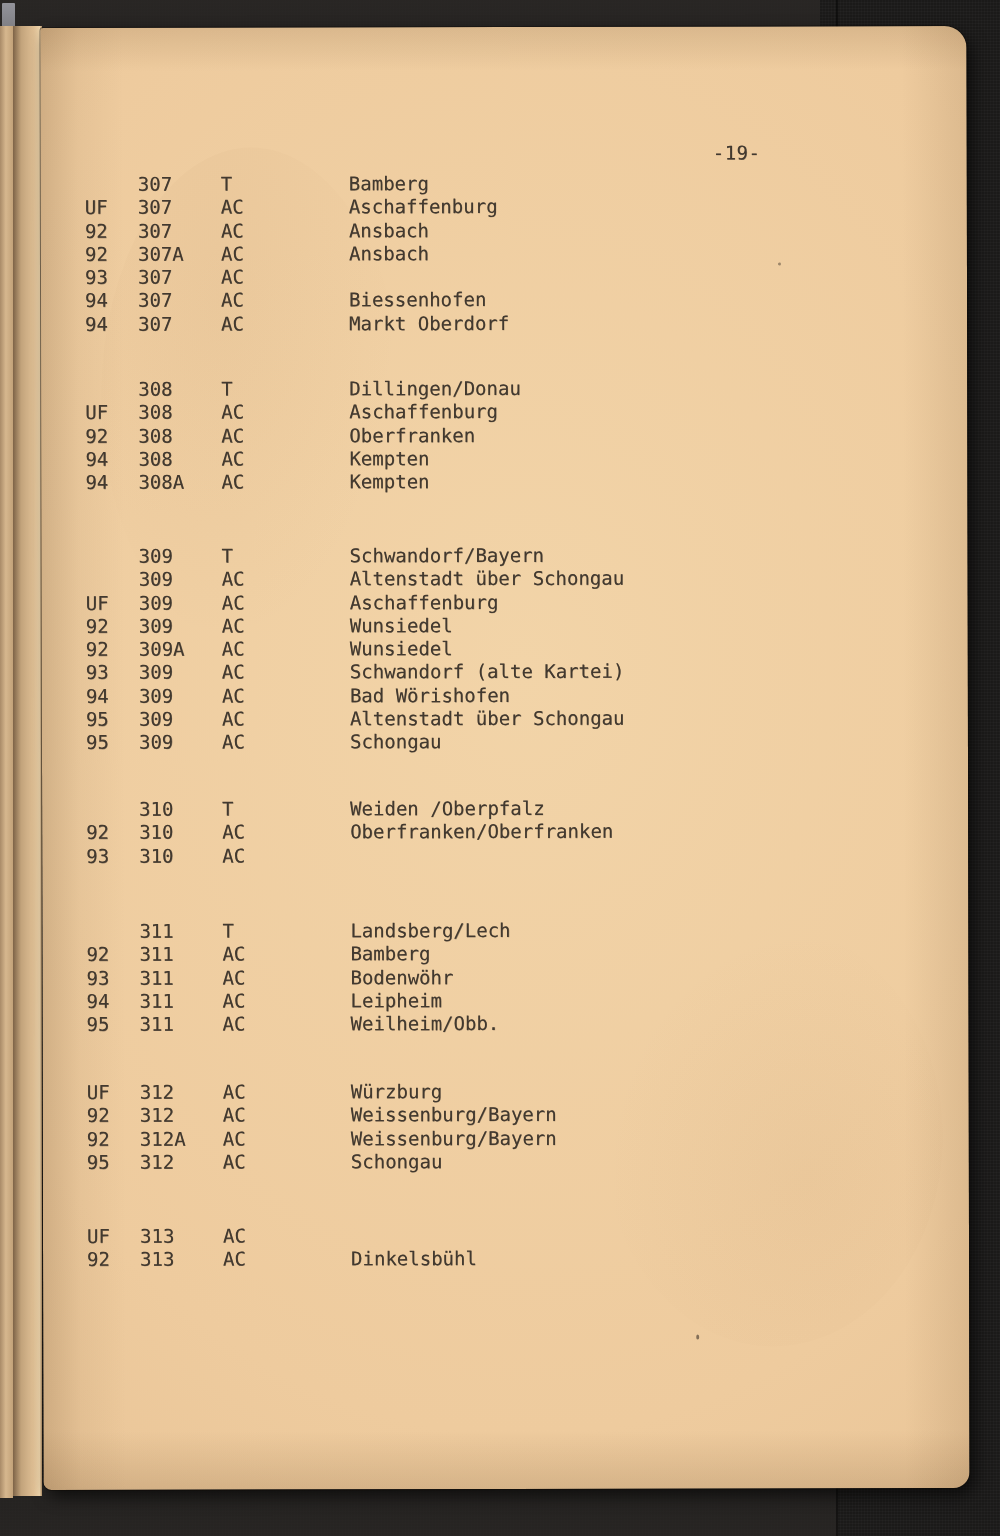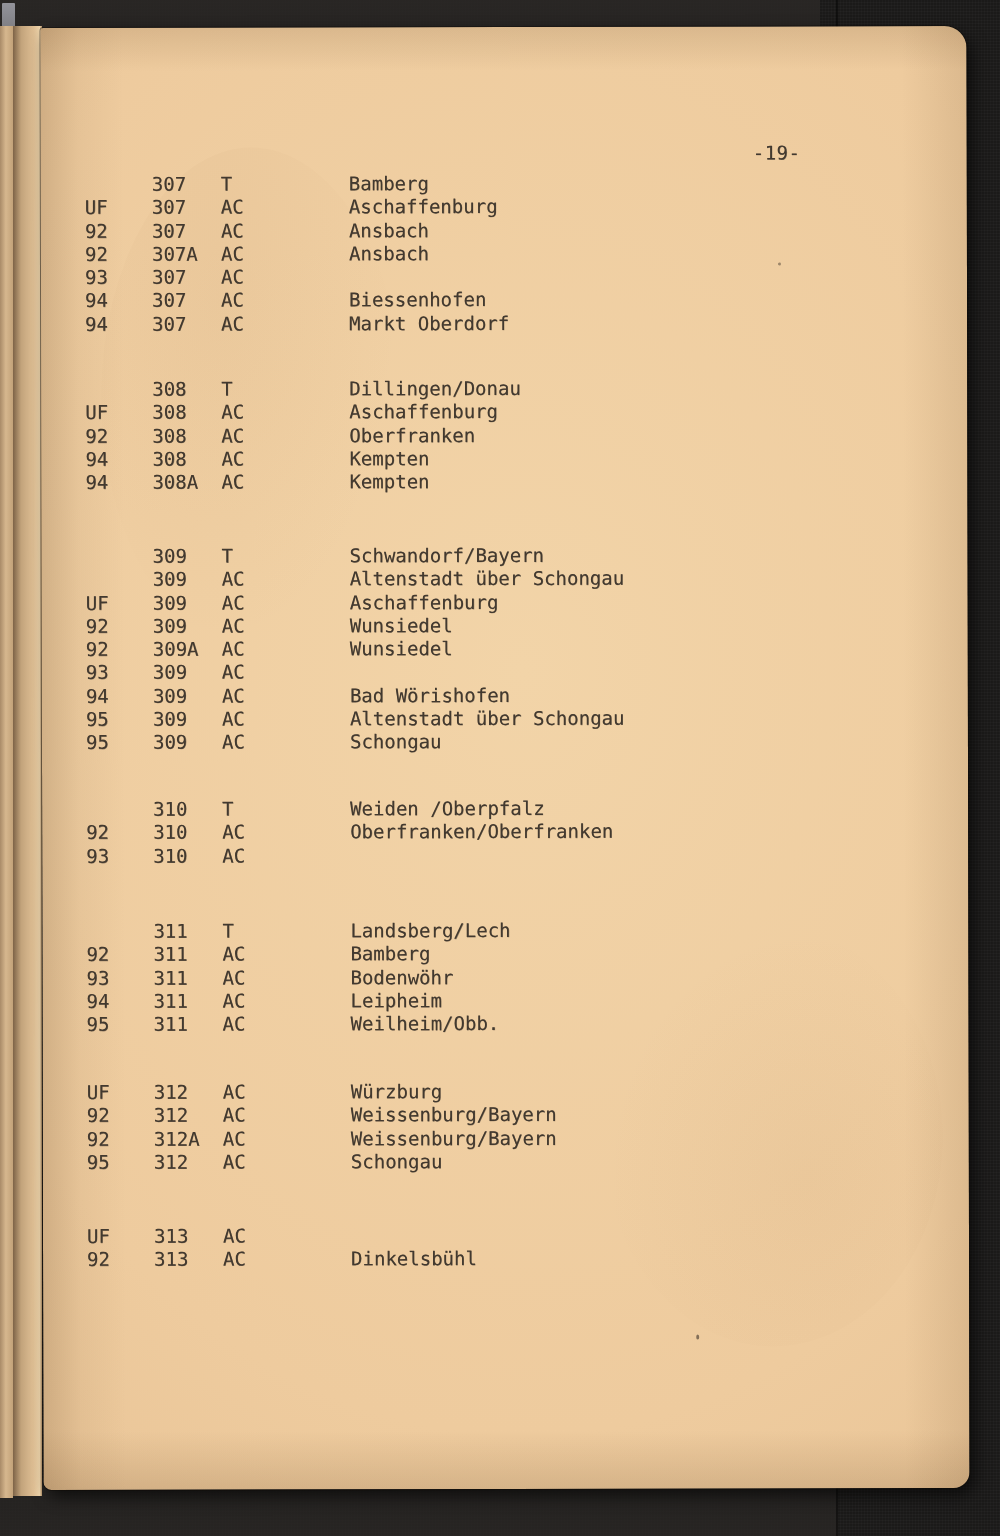--- a/index.html
+++ b/index.html
@@ -31,30 +31,30 @@
       linear-gradient(90deg, rgba(92,62,30,0.20), rgba(92,62,30,0.06) 4%, rgba(92,62,30,0) 9%, rgba(92,62,30,0) 93%, rgba(92,62,30,0.12)),
       linear-gradient(180deg, rgba(92,62,30,0.14), rgba(92,62,30,0) 3%, rgba(92,62,30,0) 96%, rgba(92,62,30,0.16)),
       radial-gradient(ellipse 120% 95% at 52% 44%, #f2d4a8 0%, #eecb9e 55%, #e3bd8f 100%);
     box-shadow: 0 0 0 1px rgba(15,10,6,0.45), 5px 7px 16px rgba(0,0,0,0.6);
   }
   .stain1{position:absolute;left:60px;top:120px;width:300px;height:500px;border-radius:50%;
     background:radial-gradient(ellipse at 40% 30%, rgba(150,105,60,0.06), transparent 70%);}
   .stain2{position:absolute;left:560px;top:900px;width:340px;height:420px;border-radius:50%;
     background:radial-gradient(ellipse at 60% 60%, rgba(150,105,60,0.05), transparent 70%);}
   .ink{color:#42392f;text-shadow:0.3px 0.3px 0.6px rgba(66,57,47,0.55);}
-  .page-number{position:absolute;left:712px;top:115px;font-size:19px;line-height:23.3px;
+  .page-number{position:absolute;left:672px;top:115px;font-size:19px;line-height:23.3px;
     letter-spacing:0.5px;}
   .doc-body{position:absolute;left:0;top:0;width:100%;height:100%;}
   .section{position:absolute;left:0;width:100%;}
   .sec-0{top:145px}.sec-1{top:350px}.sec-2{top:517px}.sec-3{top:770px}
   .sec-4{top:892px}.sec-5{top:1053px}.sec-6{top:1197px}
   .row{position:relative;height:23.3px;font-size:19px;line-height:23.3px;}
   .cell{position:absolute;top:0;white-space:pre;}
   .col-prefix{left:44px;}
-  .col-number{left:111px;text-align:right;}
+  .col-number{left:97px;text-align:right;}
   .col-type{left:180px;}
   .col-name{left:308px;}
   .speck{position:absolute;background:rgba(74,62,50,0.5);border-radius:50%;}
   .speck1{left:737px;top:236px;width:3px;height:3px;}
   .speck2{left:653px;top:1308px;width:3px;height:5px;background:rgba(74,62,50,0.65);}
 </style>
 </head>
 <body>
 
 <div>
@@ -175,20 +175,21 @@
         <div class="row">
           <span class="cell col-prefix">92</span>
           <span class="cell col-number">309A</span>
           <span class="cell col-type">AC</span>
           <span class="cell col-name">Wunsiedel</span>
         </div>
         <div class="row">
           <span class="cell col-prefix">93</span>
           <span class="cell col-number">309</span>
           <span class="cell col-type">AC</span>
+          <span class="cell col-name">Schwandorf (alte Kartei)</span>
         </div>
         <div class="row">
           <span class="cell col-prefix">94</span>
           <span class="cell col-number">309</span>
           <span class="cell col-type">AC</span>
           <span class="cell col-name">Bad Wörishofen</span>
         </div>
         <div class="row">
           <span class="cell col-prefix">95</span>
           <span class="cell col-number">309</span>

